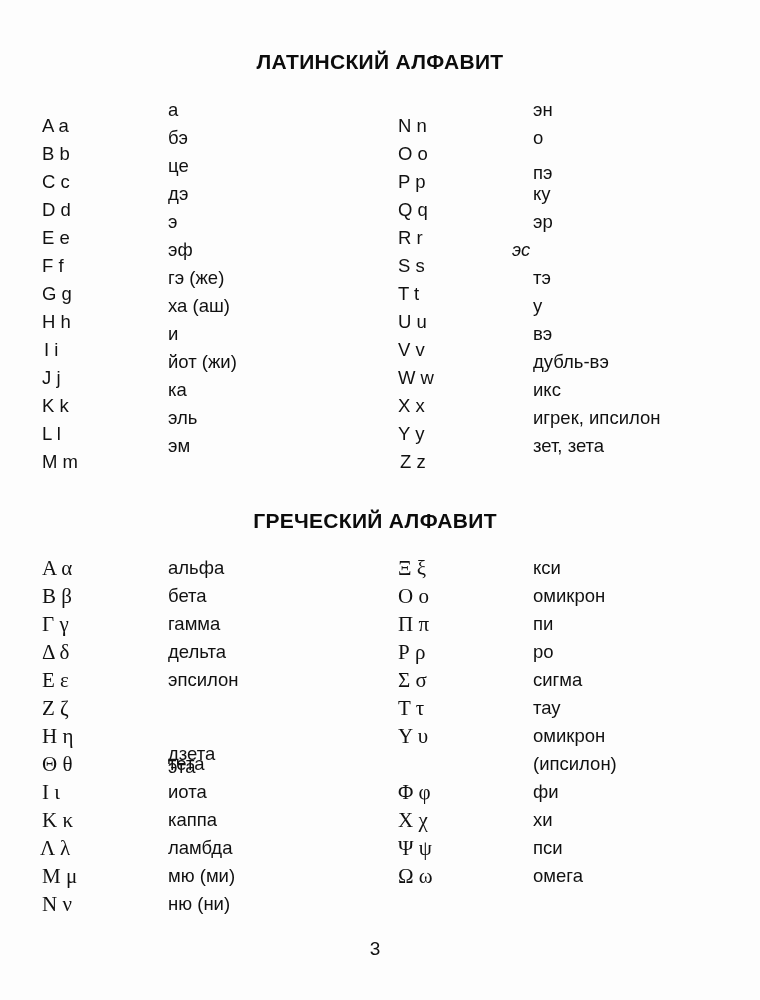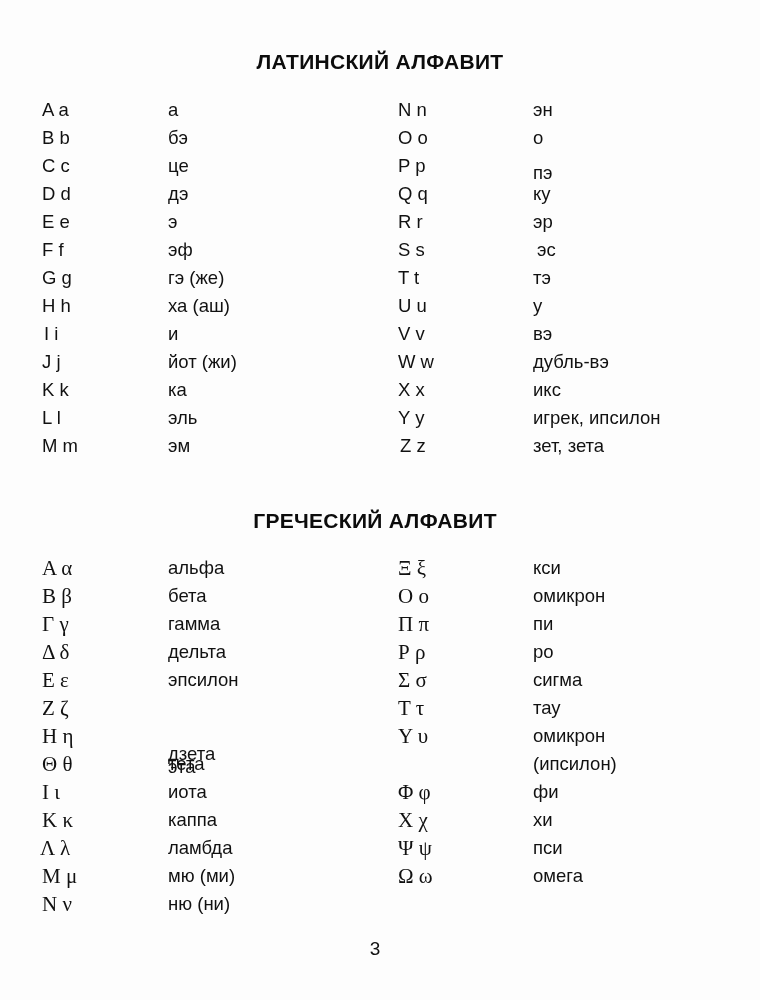--- a/index.html
+++ b/index.html
@@ -10,21 +10,21 @@
   .title {
     position:absolute; left:0; width:760px; text-align:center;
     font-weight:bold; font-size:21px; letter-spacing:0.3px; color:#0c0c0c;
   }
   .title.latin { top:50px; }
   .title.greek { top:509px; left:-5px; }
   .table { position:absolute; left:0; top:0; width:760px; }
   .row { position:absolute; height:28px; line-height:28px; font-size:18.5px; white-space:nowrap; }
   .letters { position:absolute; }
   .name { position:absolute; }
-  .latin .letters { font-family:"Liberation Sans", sans-serif; }
+  .latin .letters { font-family:"Liberation Sans", sans-serif;margin-top:16px; }
   .greek .letters { font-family:"Liberation Serif", serif; font-size:21px; }
   .page-num {
     position:absolute; top:938px; left:0; width:750px; text-align:center;
     font-size:19px;
   }
 </style>
 </head>
 <body>
 
 <div class="title latin">ЛАТИНСКИЙ АЛФАВИТ</div>
@@ -97,21 +97,21 @@
     <div class="row" style="top: 180px; left: 0px;">
       <span class="letters" style="left: 398px;">Q q</span>
       <span class="name" style="left: 533px;">ку</span>
     </div>
     <div class="row" style="top: 208px; left: 0px;">
       <span class="letters" style="left: 398px;">R r</span>
       <span class="name" style="left: 533px;">эр</span>
     </div>
     <div class="row" style="top: 236px; left: 0px;">
       <span class="letters" style="left: 398px;">S s</span>
-      <span class="name" style="left: 537px;">эс</span>
+      <span class="name" style="left: 512px; font-style: italic;">эс</span>
     </div>
     <div class="row" style="top: 264px; left: 0px;">
       <span class="letters" style="left: 398px;">T t</span>
       <span class="name" style="left: 533px;">тэ</span>
     </div>
     <div class="row" style="top: 292px; left: 0px;">
       <span class="letters" style="left: 398px;">U u</span>
       <span class="name" style="left: 533px;">у</span>
     </div>
     <div class="row" style="top: 320px; left: 0px;">

